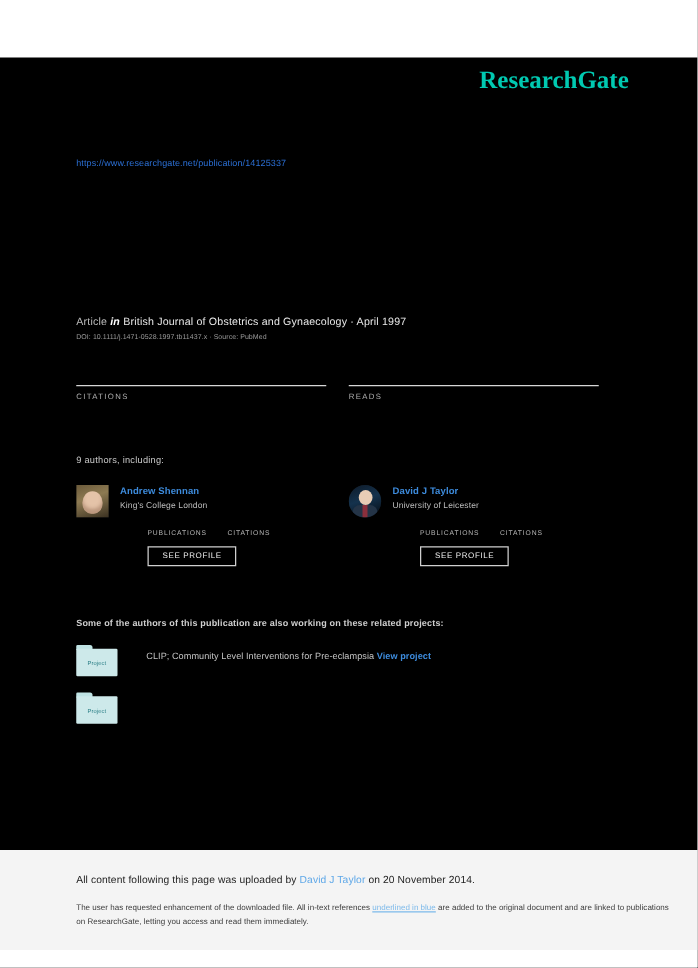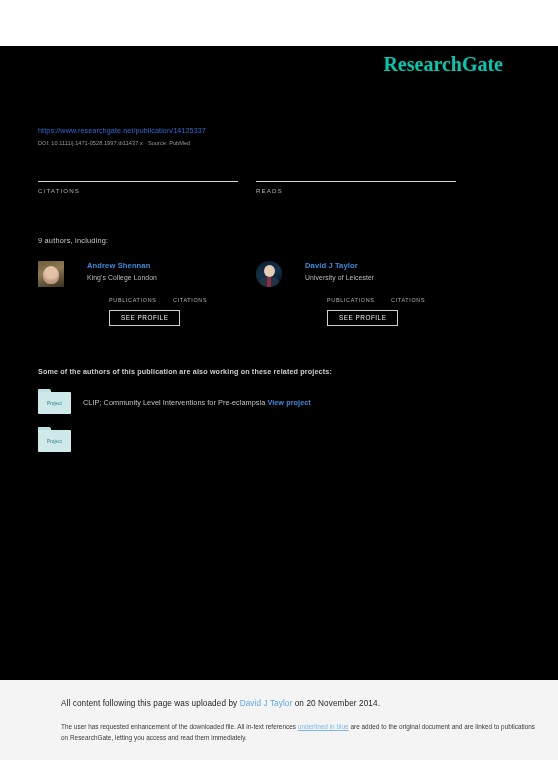--- a/index.html
+++ b/index.html
@@ -23,21 +23,21 @@
 
   
   .page-dark {
     position: relative;
     background: #000000;
     height: 634px;
     padding: 0;
   }
 
   .inner {
-    padding-left: 38px;
+    padding-left: 61px;
     padding-right: 55px;
     margin-top: 44px;
   }
 
   
   .logo-row {
     height: 36px;
     display: flex;
     align-items: center;
     justify-content: flex-end;
@@ -114,21 +114,21 @@
     color: #c9c9c9;
     letter-spacing: 0.2px;
   }
   .authors-row {
     margin-top: 16px;
     display: flex;
   }
   .author-card {
     width: 200px;
     display: flex;
-    gap: 23px;
+    gap: 9px;
   }
   .author-card + .author-card { margin-left: 18px; }
 
   .avatar {
     width: 26px;
     height: 26px;
     flex: 0 0 26px;
     overflow: hidden;
     position: relative;
     background: #111;
@@ -207,22 +207,22 @@
   .projects-head {
     margin-top: 41px;
     font-size: 7.2px;
     color: #cfcfcf;
     letter-spacing: 0.15px;
     font-weight: bold;
   }
   .project-row {
     margin-top: 13px;
     display: flex;
-    align-items: center;
-    gap: 12px;
+    align-items: flex-start;
+    gap: 23px;
     text-decoration: underline;
   }
   .folder {
     flex: 0 0 33px;
     width: 33px;
     height: 25px;
     position: relative;
   }
   .folder-tab {
     position: absolute;
@@ -292,20 +292,25 @@
 <div class="page-dark">
 
   <div class="logo-row">
     <div class="rg-logo">ResearchGate</div>
   </div>
 
   <div class="inner">
 
     <div class="url-line">https://www.researchgate.net/publication/14125337</div>
 
+    <div class="article-meta">
+      <span class="kw">Article</span>
+      <span class="in">in</span>
+      <span class="journal">British Journal of Obstetrics and Gynaecology · April 1997</span>
+    </div>
 
     <div class="doi-line">DOI: 10.1111/j.1471-0528.1997.tb11437.x · Source: PubMed</div>
 
     <div class="stats-row">
       <div class="stat-block">
         <div class="stat-value"></div>
         <div class="stat-rule"></div>
         <div class="stat-label">CITATIONS</div>
       </div>
       <div class="stat-block">

